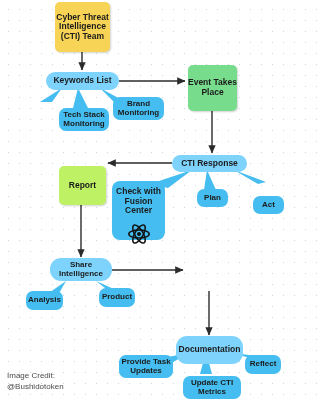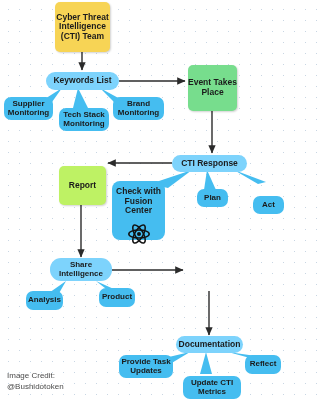--- a/index.html
+++ b/index.html
@@ -82,23 +82,20 @@
   </svg>
 
   <div class="node rect yellow" style="left:55px;top:2px;width:55px;height:50px;font-size:8.5px;font-weight:700;">
     <span>Cyber Threat Intelligence (CTI) Team</span>
   </div>
 
   <div class="node pill" style="left:46px;top:72px;width:73px;height:18px;font-size:8.5px;font-weight:700;">
     <span>Keywords List</span>
   </div>
 
-  <div class="node blue" style="left:4px;top:97px;width:49px;height:23px;font-size:8px;font-weight:700;">
-    <span>Supplier Monitoring</span>
-  </div>
 
   <div class="node blue" style="left:59px;top:108px;width:50px;height:23px;font-size:8px;font-weight:700;">
     <span>Tech Stack Monitoring</span>
   </div>
 
   <div class="node blue" style="left:113px;top:97px;width:51px;height:23px;font-size:8px;font-weight:700;">
     <span>Brand Monitoring</span>
   </div>
 
   <div class="node rect green" style="left:188px;top:65px;width:49px;height:46px;font-size:8.5px;font-weight:700;">
@@ -141,21 +138,21 @@
 
   <div class="node blue" style="left:26px;top:291px;width:37px;height:19px;font-size:8px;font-weight:700;">
     <span>Analysis</span>
   </div>
 
   <div class="node blue" style="left:99px;top:288px;width:36px;height:19px;font-size:8px;font-weight:700;">
     <span>Product</span>
   </div>
 
 
-  <div class="node pill" style="left:176px;top:336px;width:67px;height:17px;font-size:8.5px;font-weight:700;">
+  <div class="node pill" style="left:176px;top:336px;width:67px;height:28px;font-size:8.5px;font-weight:700;">
     <span>Documentation</span>
   </div>
 
   <div class="node blue" style="left:119px;top:355px;width:54px;height:23px;font-size:8px;font-weight:700;">
     <span>Provide Task Updates</span>
   </div>
 
   <div class="node blue" style="left:183px;top:376px;width:58px;height:23px;font-size:8px;font-weight:700;">
     <span>Update CTI Metrics</span>
   </div>

